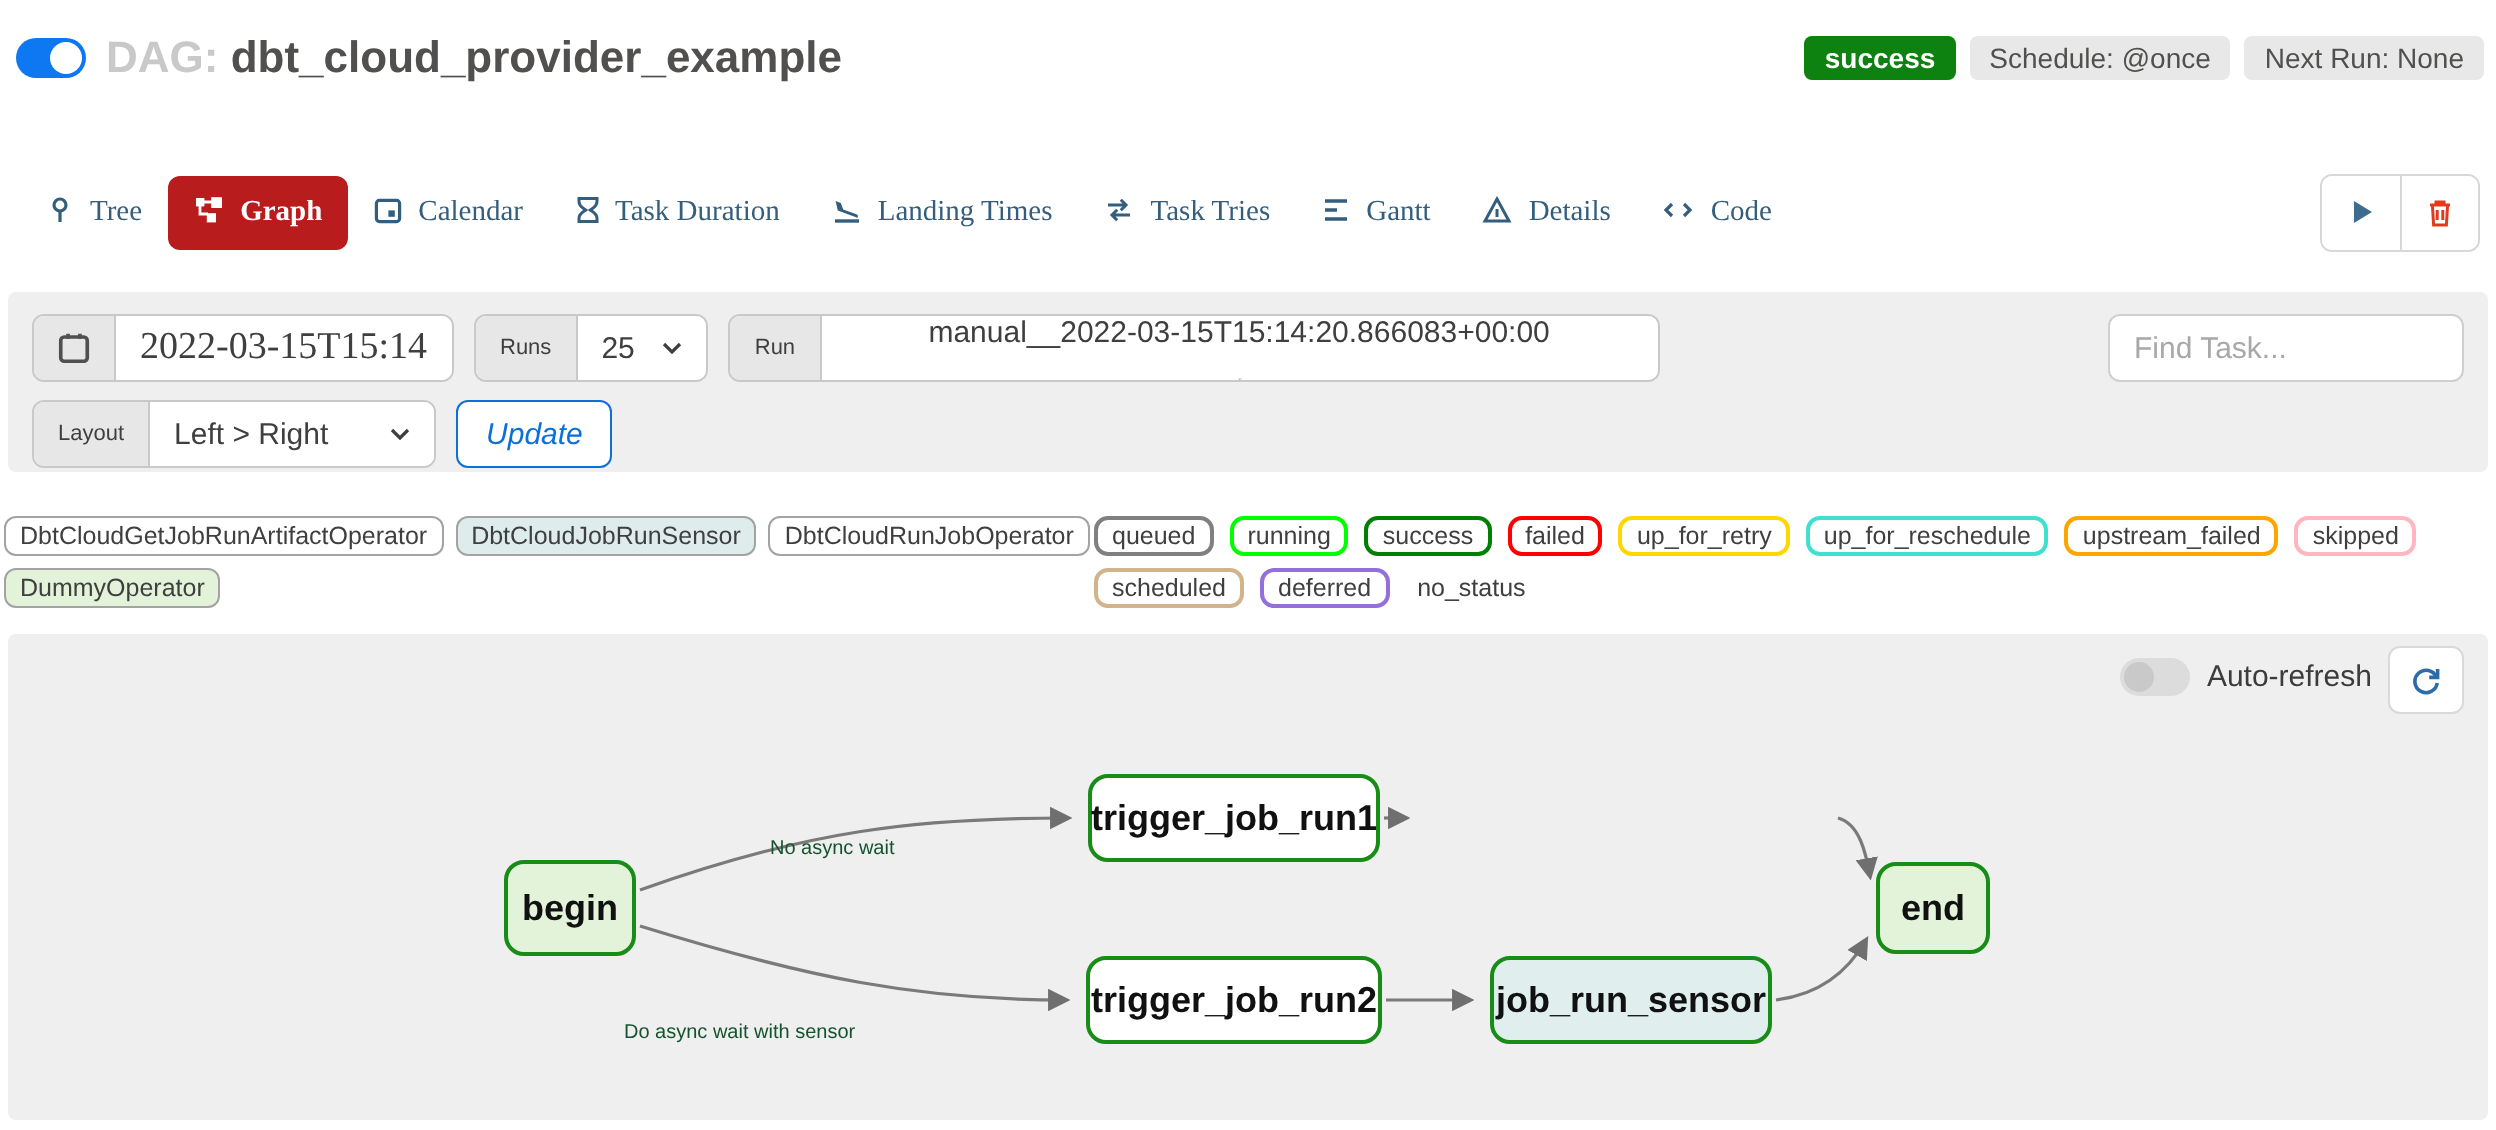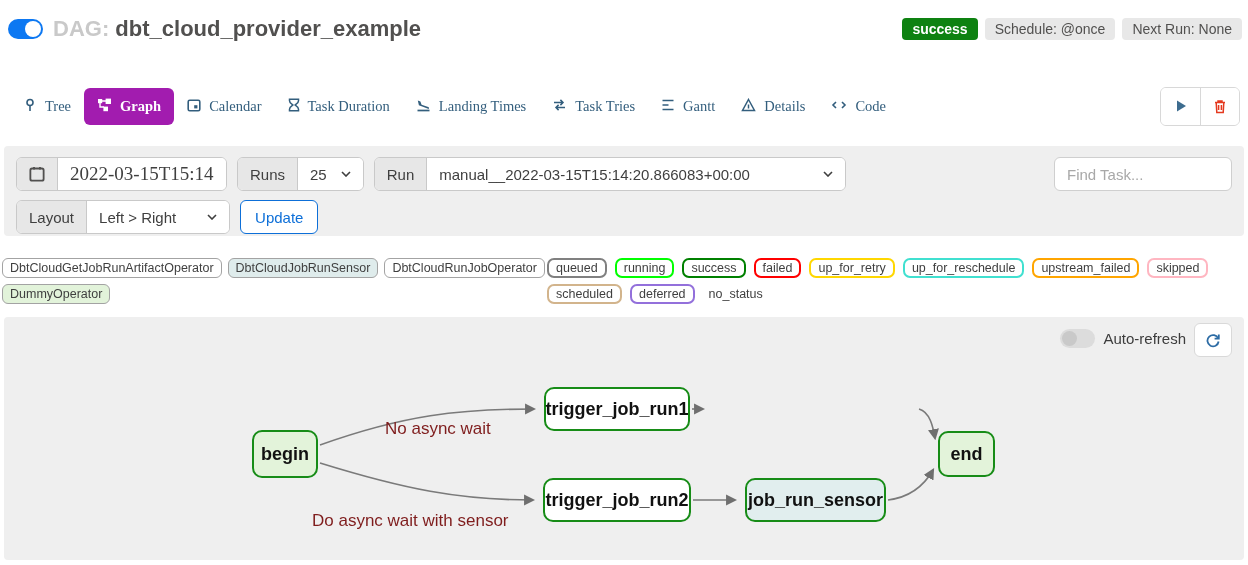--- a/index.html
+++ b/index.html
@@ -23,27 +23,27 @@
   .tab svg { display:block; }
   #dag-actions { margin-left:auto; display:flex; border:1px solid #d8d8d8; border-radius:6px; overflow:hidden; background:#fff; }
   .action-btn { width:39px; height:37px; display:flex; align-items:center; justify-content:center; background:#fff; cursor:pointer; }
   .action-btn + .action-btn { border-left:1px solid #d8d8d8; }
 
   
   #filter-panel { position:absolute; top:146px; left:4px; width:1240px; height:90px; background:#efefef; border-radius:4px; padding:11px 12px; }
   .filter-row { display:flex; align-items:center; }
   .filter-row + .filter-row { margin-top:9px; }
   .ctl-group { display:flex; align-items:stretch; border:1px solid #c9c9c9; border-radius:6px; overflow:hidden; height:34px; background:#fff; }
-  .ctl-label { display:flex; align-items:center; padding:0 12px; background:#e7e7e7; color:#3f3f3f; font-size:15px; border-right:1px solid #c9c9c9;text-align:right; }
+  .ctl-label { display:flex; align-items:center; padding:0 12px; background:#e7e7e7; color:#3f3f3f; font-size:11px; border-right:1px solid #c9c9c9;text-align:right; }
   .ctl-input { border:none; outline:none; font-size:19px; color:#3f3f3f; padding:0 12px; width:168px; font-family:Liberation Serif, serif; }
   .ctl-select { display:flex; align-items:center; gap:14px; padding:0 12px; font-size:15px; color:#3f3f3f; cursor:pointer; background:#fff; }
   .gap { width:10px; flex:0 0 auto; }
   .find-task { margin-left:auto; height:34px; width:178px; border:1px solid #cfcfcf; border-radius:6px; padding:12px 12px; font-size:15px; font-family:inherit; color:#3f3f3f; outline:none; }
   .find-task::placeholder { color:#a8a8a8; }
-  .update-btn { margin-left:10px; height:34px; padding:0 14px; background:#fff; border:1px solid #0d6fd8; color:#0d6fd8; font-size:15px; border-radius:6px; cursor:pointer; font-family:inherit; }
+  .update-btn { margin-left:10px; height:34px; padding:0 14px; background:#fff; border:1px solid #0d6fd8; color:#0d6fd8; font-size:15px; border-radius:6px; cursor:pointer; font-family:inherit;font-style:italic; }
 
   
   #legend { position:absolute; top:258px; left:2px; right:12px; display:flex; align-items:flex-start; }
   .operators { width:545px; display:flex; flex-wrap:wrap; gap:6px 6px; }
   .op-badge { border:1px solid #a3a3a3; border-radius:6px; padding:2px 7px; font-size:12.5px; color:#3f3f3f; white-space:nowrap; background:#fff; }
   .statuses { flex:1; display:flex; flex-wrap:wrap; gap:6px 8px; align-items:center; }
   .st-badge { border:2px solid #777; border-radius:7px; padding:1px 7px; font-size:12.5px; color:#3f3f3f; background:#fff; white-space:nowrap; }
   .no-status { font-size:12.5px; color:#3f3f3f; margin-left:6px; }
 
   
@@ -54,21 +54,21 @@
   .ar-label { font-size:15px; color:#3c3c3c; }
   .refresh-btn { position:absolute; top:6px; right:12px; width:38px; height:34px; background:#fff; border:1px solid #d9d9d9; border-radius:6px; display:flex; align-items:center; justify-content:center; cursor:pointer; }
   #edges { position:absolute; left:0; top:0; }
   .node { position:absolute; border:2.5px solid #178c17; border-radius:10px; background:#fff; display:flex; align-items:center; justify-content:center; font-size:18px; font-weight:bold; color:#111; cursor:pointer; }
   .n-begin { left:248px; top:113px; width:66px; height:48px; }
   .n-tjr1 { left:540px; top:70px; width:146px; height:44px; }
   .n-gra  { left:708px; top:70px; width:205px; height:44px; }
   .n-tjr2 { left:539px; top:161px; width:148px; height:44px; }
   .n-jrs  { left:741px; top:161px; width:141px; height:44px; }
   .n-end  { left:934px; top:114px; width:57px; height:46px; }
-  .edge-label { position:absolute; font-size:17px; color:#7f1d1d; white-space:nowrap; }
+  .edge-label { position:absolute; font-size:10px; color:#14532d; white-space:nowrap; }
   .el-1 { left:381px; top:102px; }
   .el-2 { left:308px; top:194px; }
 </style>
 </head>
 <body>
 
 <div id="header">
   <div class="dag-toggle" style="background-color: rgb(13, 120, 242);">
       <div class="knob"></div>
     </div>
@@ -86,21 +86,21 @@
 <div id="tabs">
   <div class="tab">
     <span>
         <svg width="14" height="14" viewBox="0 0 14 14">
           <circle cx="7" cy="4.5" r="3" fill="none" stroke="#335e7d" stroke-width="1.6"></circle>
           <line x1="7" y1="7.5" x2="7" y2="13" stroke="#335e7d" stroke-width="1.6"></line>
         </svg>
       </span>
     <span>Tree</span>
   </div>
-  <div class="tab active" style="background-color: #a21caf;">
+  <div class="tab active" style="background-color: #b91c1c;">
     <span>
         <svg width="15" height="14" viewBox="0 0 15 14">
           <path d="M3 5 v4 h4 M3 3 h6" stroke="#fff" stroke-width="1.4" fill="none"></path>
           <rect x="1" y="1" width="4.2" height="4.2" fill="#fff"></rect>
           <rect x="8.6" y="0.6" width="5.4" height="5.4" fill="#fff"></rect>
           <rect x="6.4" y="8.6" width="4.6" height="4.6" fill="#fff"></rect>
         </svg>
       </span>
     <span>Graph</span>
   </div>
@@ -195,21 +195,21 @@
       <div class="ctl-select">
         <span>25</span>
         <svg width="10" height="6" viewBox="0 0 10 6">
             <path d="M1 1 L5 5 L9 1" stroke="#3f3f3f" stroke-width="1.6" fill="none"></path>
           </svg>
       </div>
     </div>
     <div class="gap"></div>
     <div class="ctl-group">
       <div class="ctl-label">Run</div>
-      <div class="ctl-select" style="width:418px; justify-content:space-between;">
+      <div class="ctl-select" style="width:418px; justify-content:space-between;flex-direction:column;">
         <span>manual__2022-03-15T15:14:20.866083+00:00</span>
         <svg width="10" height="6" viewBox="0 0 10 6">
             <path d="M1 1 L5 5 L9 1" stroke="#3f3f3f" stroke-width="1.6" fill="none"></path>
           </svg>
       </div>
     </div>
     <input class="find-task" placeholder="Find Task..." style="">
   </div>
   <div class="filter-row">
     <div class="ctl-group">

